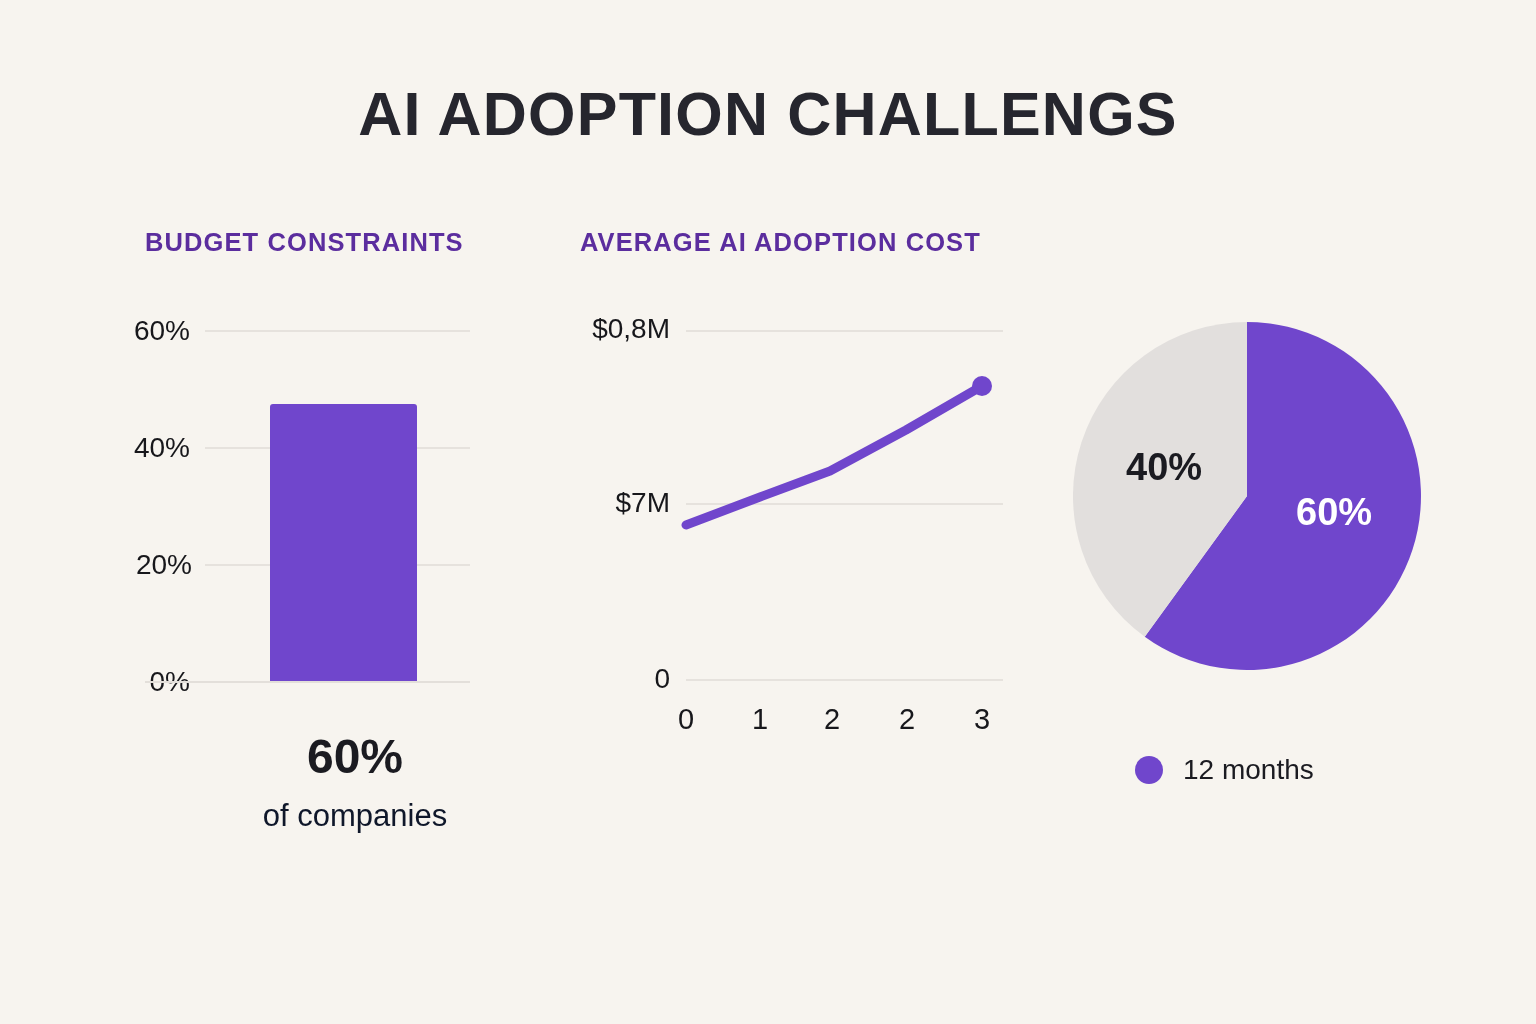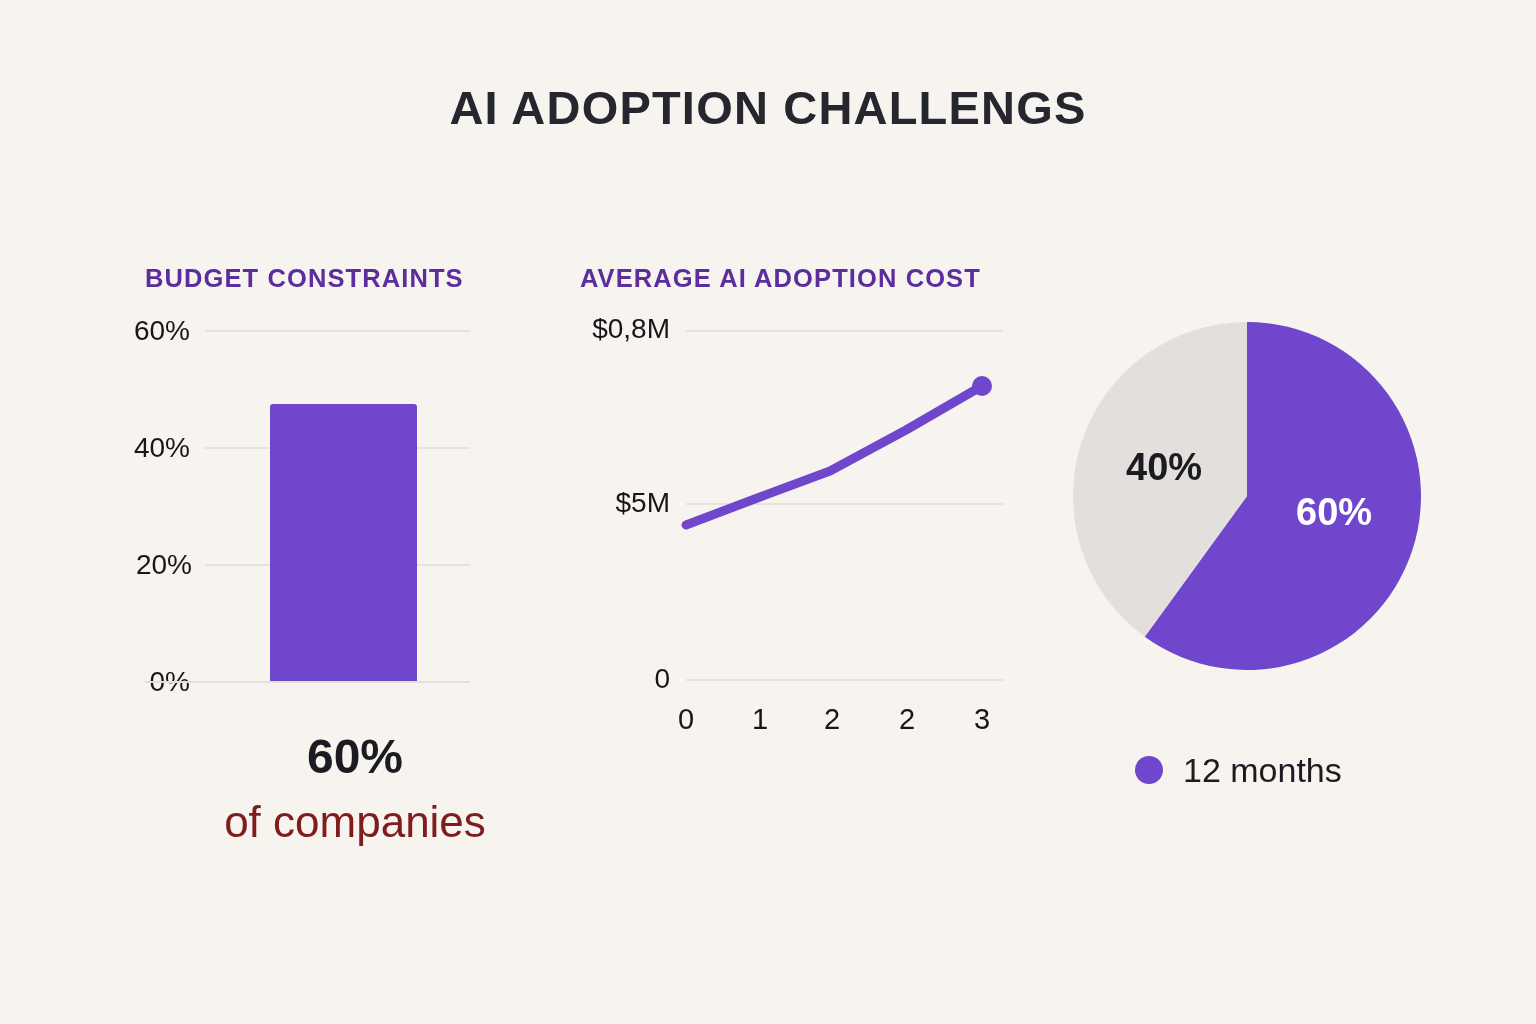--- a/index.html
+++ b/index.html
@@ -21,32 +21,31 @@
     inset: 0;
   }
 
   
   .main-title {
     position: absolute;
     top: 84px;
     left: 0;
     width: 1536px;
     text-align: center;
-    font-size: 47px;
+    font-size: 61px;
     font-weight: 700;
     letter-spacing: 1.2px;
     color: #26262e;
     line-height: 1;
   }
 
   
   .panel {
     position: absolute;
     top: 230px;
-    margin-top: 36px;
   }
   .panel-title {
     font-size: 25.5px;
     font-weight: 700;
     letter-spacing: 1.1px;
     color: #5b2d9e;
     white-space: nowrap;
     line-height: 1;
   }
 
@@ -78,23 +77,23 @@
     text-align: center;
     font-size: 48px;
     font-weight: 700;
     color: #1b1b21;
     line-height: 1;
   }
   .stat-caption {
     position: absolute;
     width: 420px;
     text-align: center;
-    font-size: 44px;
+    font-size: 31px;
     font-weight: 400;
-    color: #7f1d1d;
+    color: #0f172a;
     line-height: 1;
   }
 
   
   .line-svg {
     position: absolute;
     top: 0;
     left: 0;
   }
   .xtick {
@@ -135,21 +134,21 @@
     height: 46px;
   }
   .legend-dot {
     width: 28px;
     height: 28px;
     border-radius: 50%;
     margin-right: 20px;
     flex: 0 0 auto;
   }
   .legend-text {
-    font-size: 34px;
+    font-size: 28px;
     color: #1b1b21;
     line-height: 1;
     white-space: nowrap;
   }
 </style>
 </head>
 <body>
 
 <div class="page">
 
@@ -177,21 +176,21 @@
   <div class="stat-number" style="left:145px; top:733px;">60%</div>
   <div class="stat-caption" style="left:145px; top:800px;">of companies</div>
 
   <div class="panel" id="panel-line">
     <div class="panel-title">AVERAGE AI ADOPTION COST</div>
   </div>
 
   <div>
 
     <div class="axis-label" style="left:540px; top:315px; width:130px;">$0,8M</div>
-    <div class="axis-label" style="left:540px; top:489px; width:130px;">$5M</div>
+    <div class="axis-label" style="left:540px; top:489px; width:130px;">$7M</div>
     <div class="axis-label" style="left:540px; top:665px; width:130px;">0</div>
 
     <div class="gridline" style="left:686px; top:330px; width:317px;"></div>
     <div class="gridline" style="left:686px; top:503px; width:317px;"></div>
     <div class="gridline" style="left:686px; top:679px; width:317px;"></div>
 
     <svg class="line-svg" width="1536" height="1024">
       <polyline points="686,525 760,497 830,471 906,430 982,386" fill="none" stroke="#7046cc" stroke-width="9" stroke-linecap="round" stroke-linejoin="round"></polyline>
       <circle cx="982" cy="386" r="10" fill="#7046cc"></circle>
     </svg>

